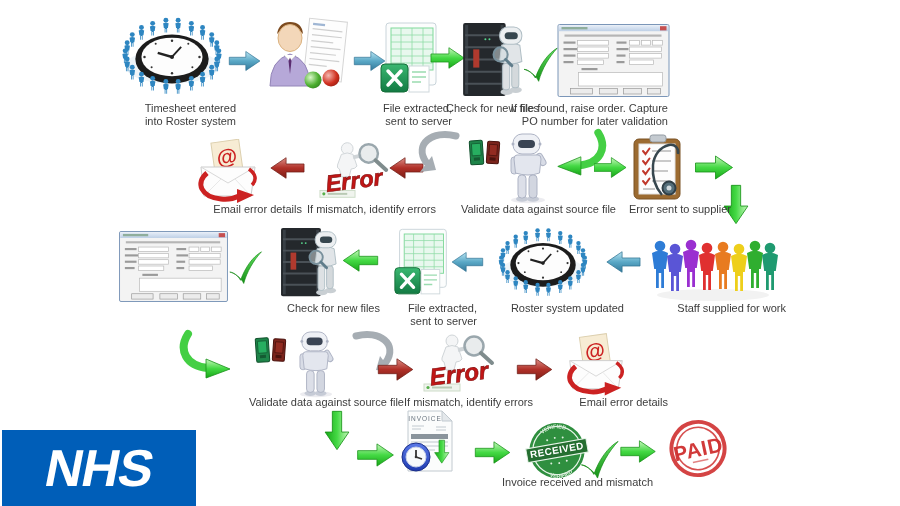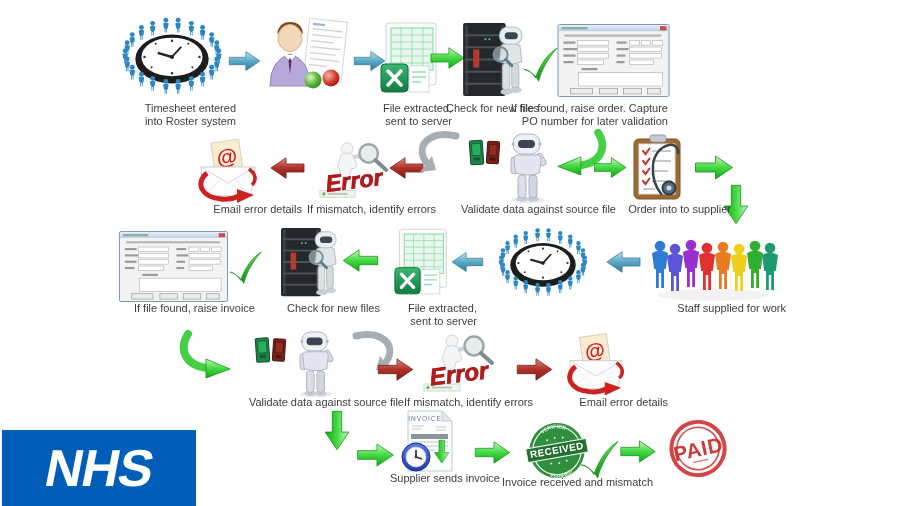--- a/index.html
+++ b/index.html
@@ -418,21 +418,21 @@
   <svg class="ic" style="left:693px;top:153px;width:43px;height:29px" viewBox="0 0 38 29">
       <use href="#arrow3d" fill="url(#gGreen)" stroke="#149014" stroke-width="0.8"></use>
     </svg>
   <svg class="ic rot90" style="left:714px;top:190px;width:44px;height:30px" viewBox="0 0 38 29">
       <use href="#arrow3d" fill="url(#gGreen)" stroke="#149014" stroke-width="0.8"></use>
     </svg>
 
   <div class="lbl" style="left:162px;top:203px;width:140px">Email error details</div>
   <div class="lbl" style="left:286px;top:203px;width:150px">If mismatch, identify errors</div>
   <div class="lbl" style="left:436px;top:203px;width:180px">Validate data against source file</div>
-  <div class="lbl" style="left:591px;top:203px;width:140px">Order into to supplier</div>
+  <div class="lbl" style="left:591px;top:203px;width:140px">Error sent to supplier</div>
 
   <svg class="ic" style="left:117px;top:231px;width:113px;height:71px" viewBox="0 0 112 73">
       <use href="#dialogWin"></use>
     </svg>
   <svg class="ic" style="left:226px;top:242px;width:38px;height:50px" viewBox="0 0 60 58">
       <use href="#checkG"></use>
     </svg>
   <svg class="ic" style="left:277px;top:226px;width:65px;height:74px" viewBox="0 0 64 78">
       <use href="#serverBot"></use>
     </svg>
@@ -448,24 +448,24 @@
   <svg class="ic" style="left:489px;top:224px;width:108px;height:80px" viewBox="0 0 108 88">
       <use href="#rosterClock"></use>
     </svg>
   <svg class="ic flipx" style="left:602px;top:249px;width:42px;height:26px" viewBox="0 0 38 29">
       <use href="#arrow3d" fill="url(#gBlue)" stroke="#2d7191" stroke-width="0.8"></use>
     </svg>
   <svg class="ic" style="left:646px;top:227px;width:134px;height:76px" viewBox="0 0 134 76">
       <use href="#staffG"></use>
     </svg>
 
-  <div class="lbl" style="left:95px;top:302px;width:160px">If file found, raise invoice</div>
   <div class="lbl" style="left:250px;top:302px;width:130px">Check for new files</div>
   <div class="lbl" style="left:367px;top:302px;width:110px">File extracted,
 sent to server</div>
+  <div class="lbl" style="left:484px;top:302px;width:140px">Roster system updated</div>
   <div class="lbl" style="left:646px;top:302px;width:140px">Staff supplied for work</div>
 
   <svg class="ic flipx" style="left:178px;top:327px;width:62px;height:54px" viewBox="0 0 62 52">
       <use href="#curlGreenG"></use>
     </svg>
 
   <svg class="ic" style="left:254px;top:335px;width:34px;height:31px" viewBox="0 0 34 31">
       <use href="#cardsG"></use>
     </svg>
   <svg class="ic" style="left:290px;top:331px;width:52px;height:67px" viewBox="0 0 52 71">
@@ -509,20 +509,19 @@
   <svg class="ic" style="left:577px;top:433px;width:44px;height:52px" viewBox="0 0 60 58">
       <use href="#checkG"></use>
     </svg>
   <svg class="ic" style="left:618px;top:438px;width:41px;height:27px" viewBox="0 0 38 29">
       <use href="#arrow3d" fill="url(#gGreen)" stroke="#149014" stroke-width="0.8"></use>
     </svg>
   <svg class="ic" style="left:664px;top:419px;width:68px;height:61px" viewBox="0 0 68 62">
       <use href="#paidG"></use>
     </svg>
 
-  <div class="lbl" style="left:360px;top:472px;width:140px">Supplier sends invoice</div>
   <div class="lbl" style="left:483px;top:476px;width:170px">Invoice received and mismatch</div>
 
   <div class="nhs">
     <span>NHS</span>
   </div>
 
 </div>
 
 </body></html>

